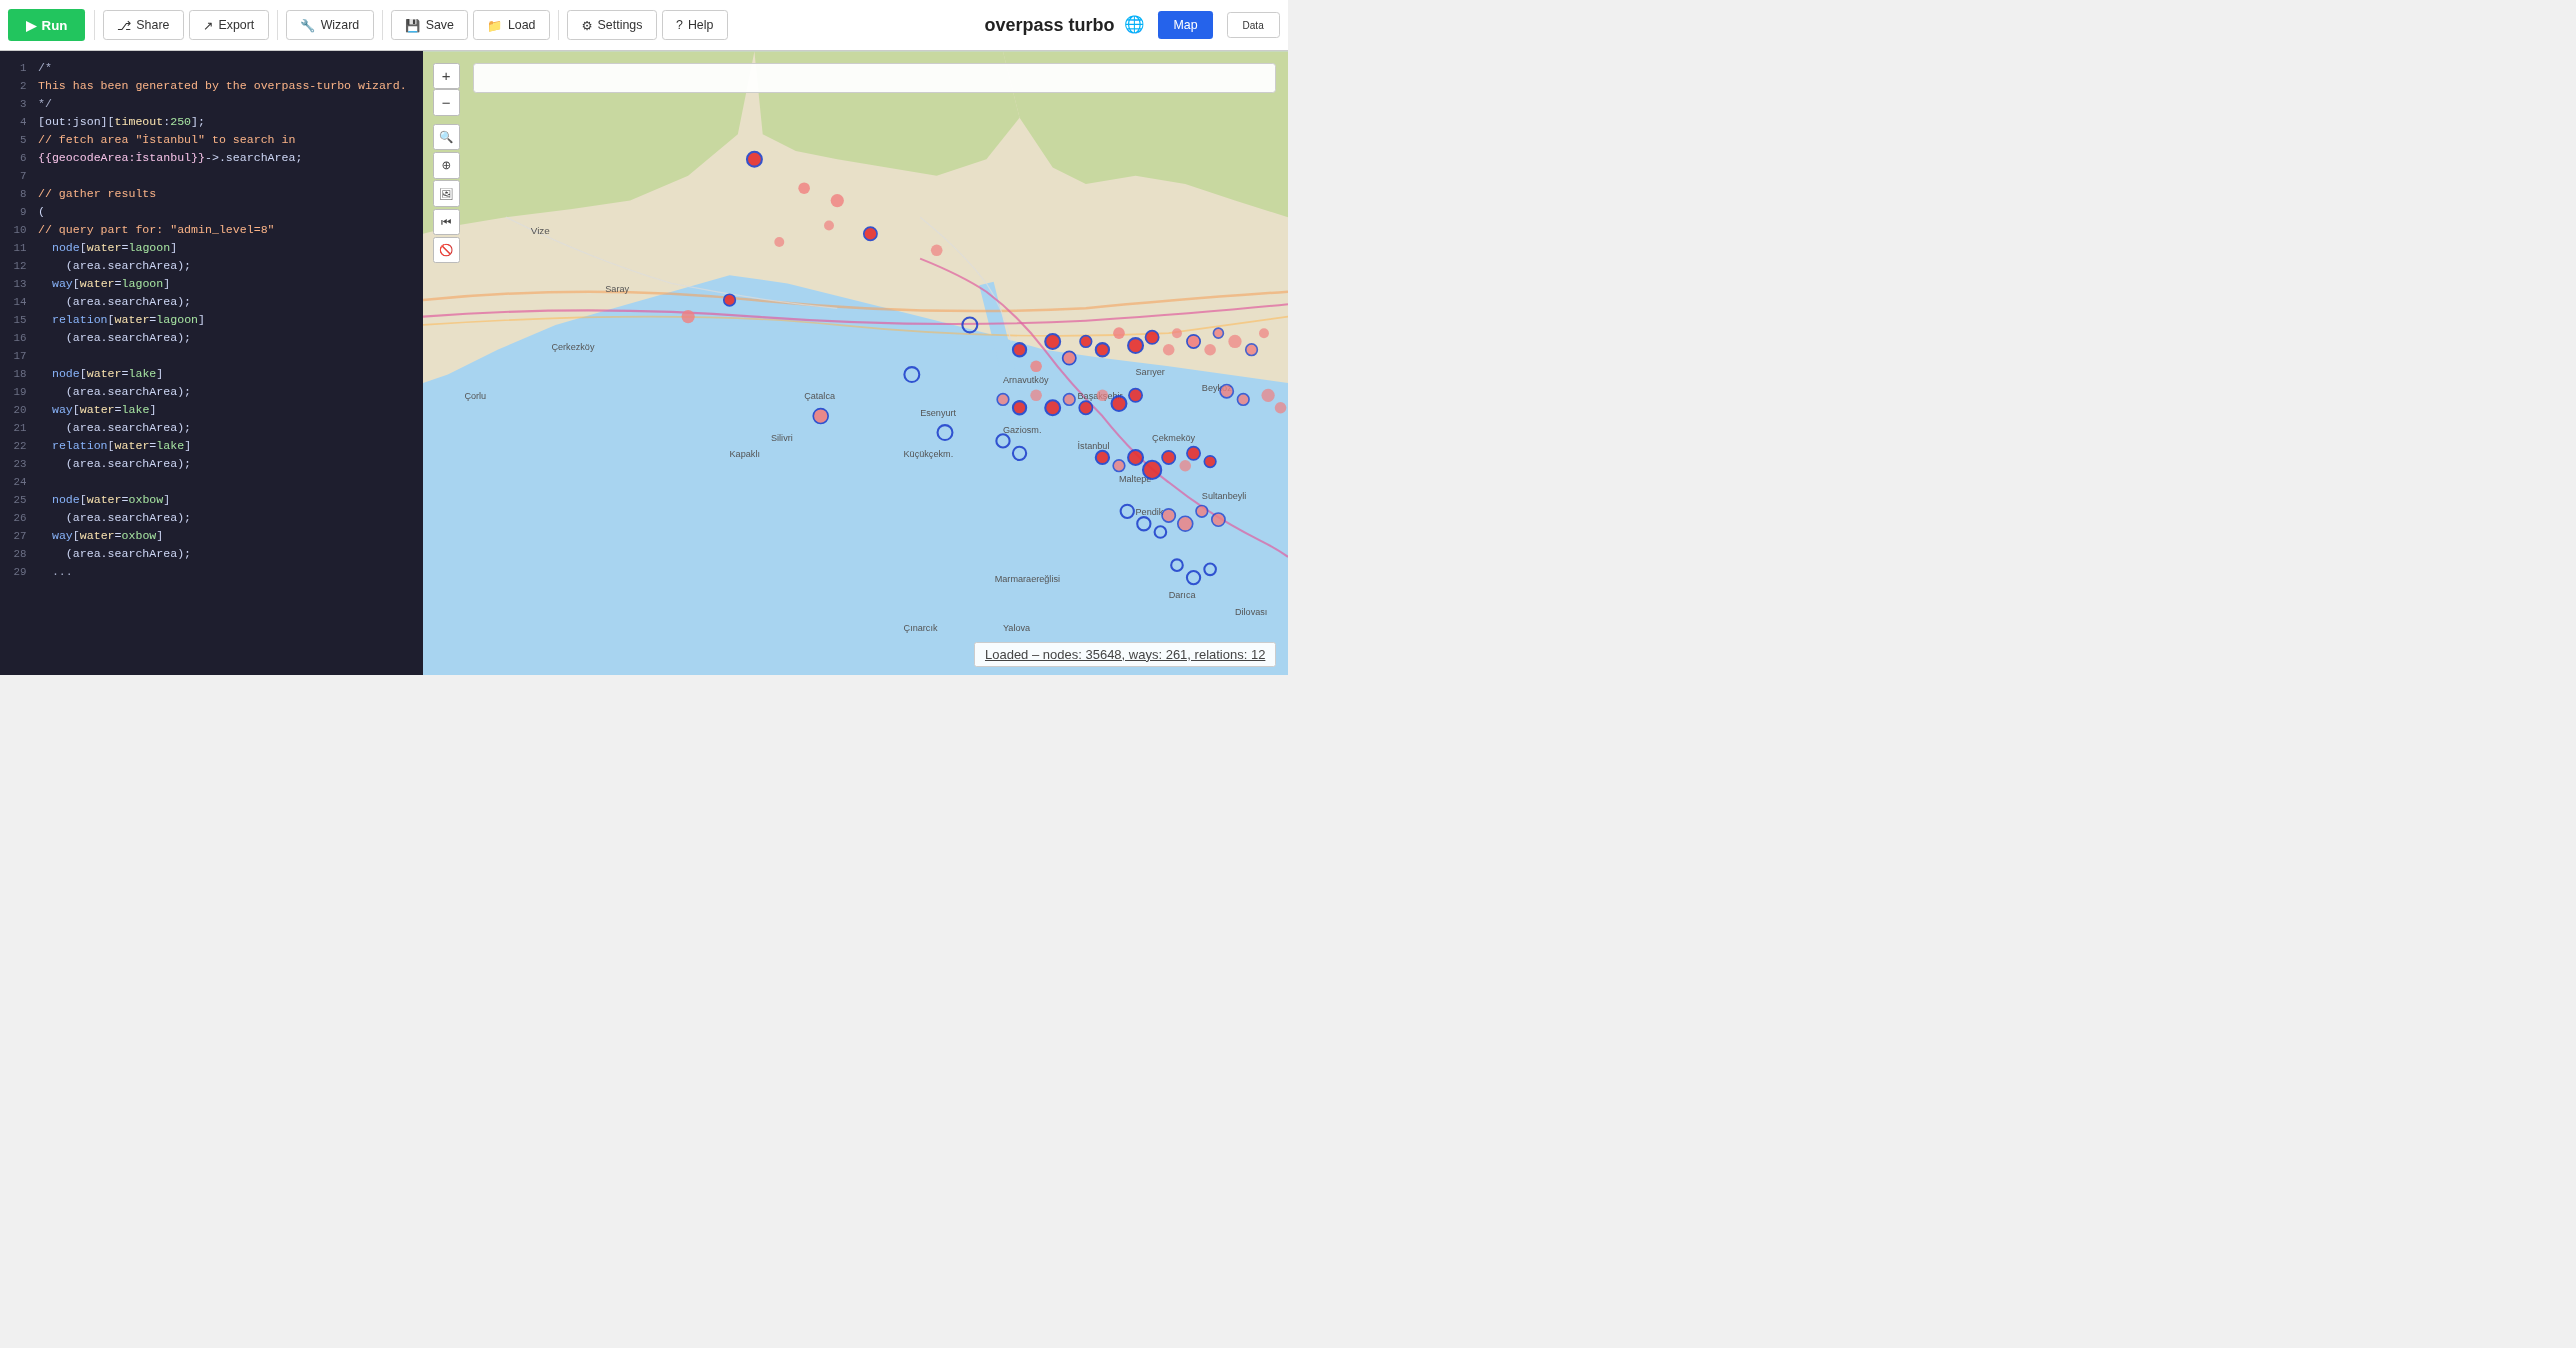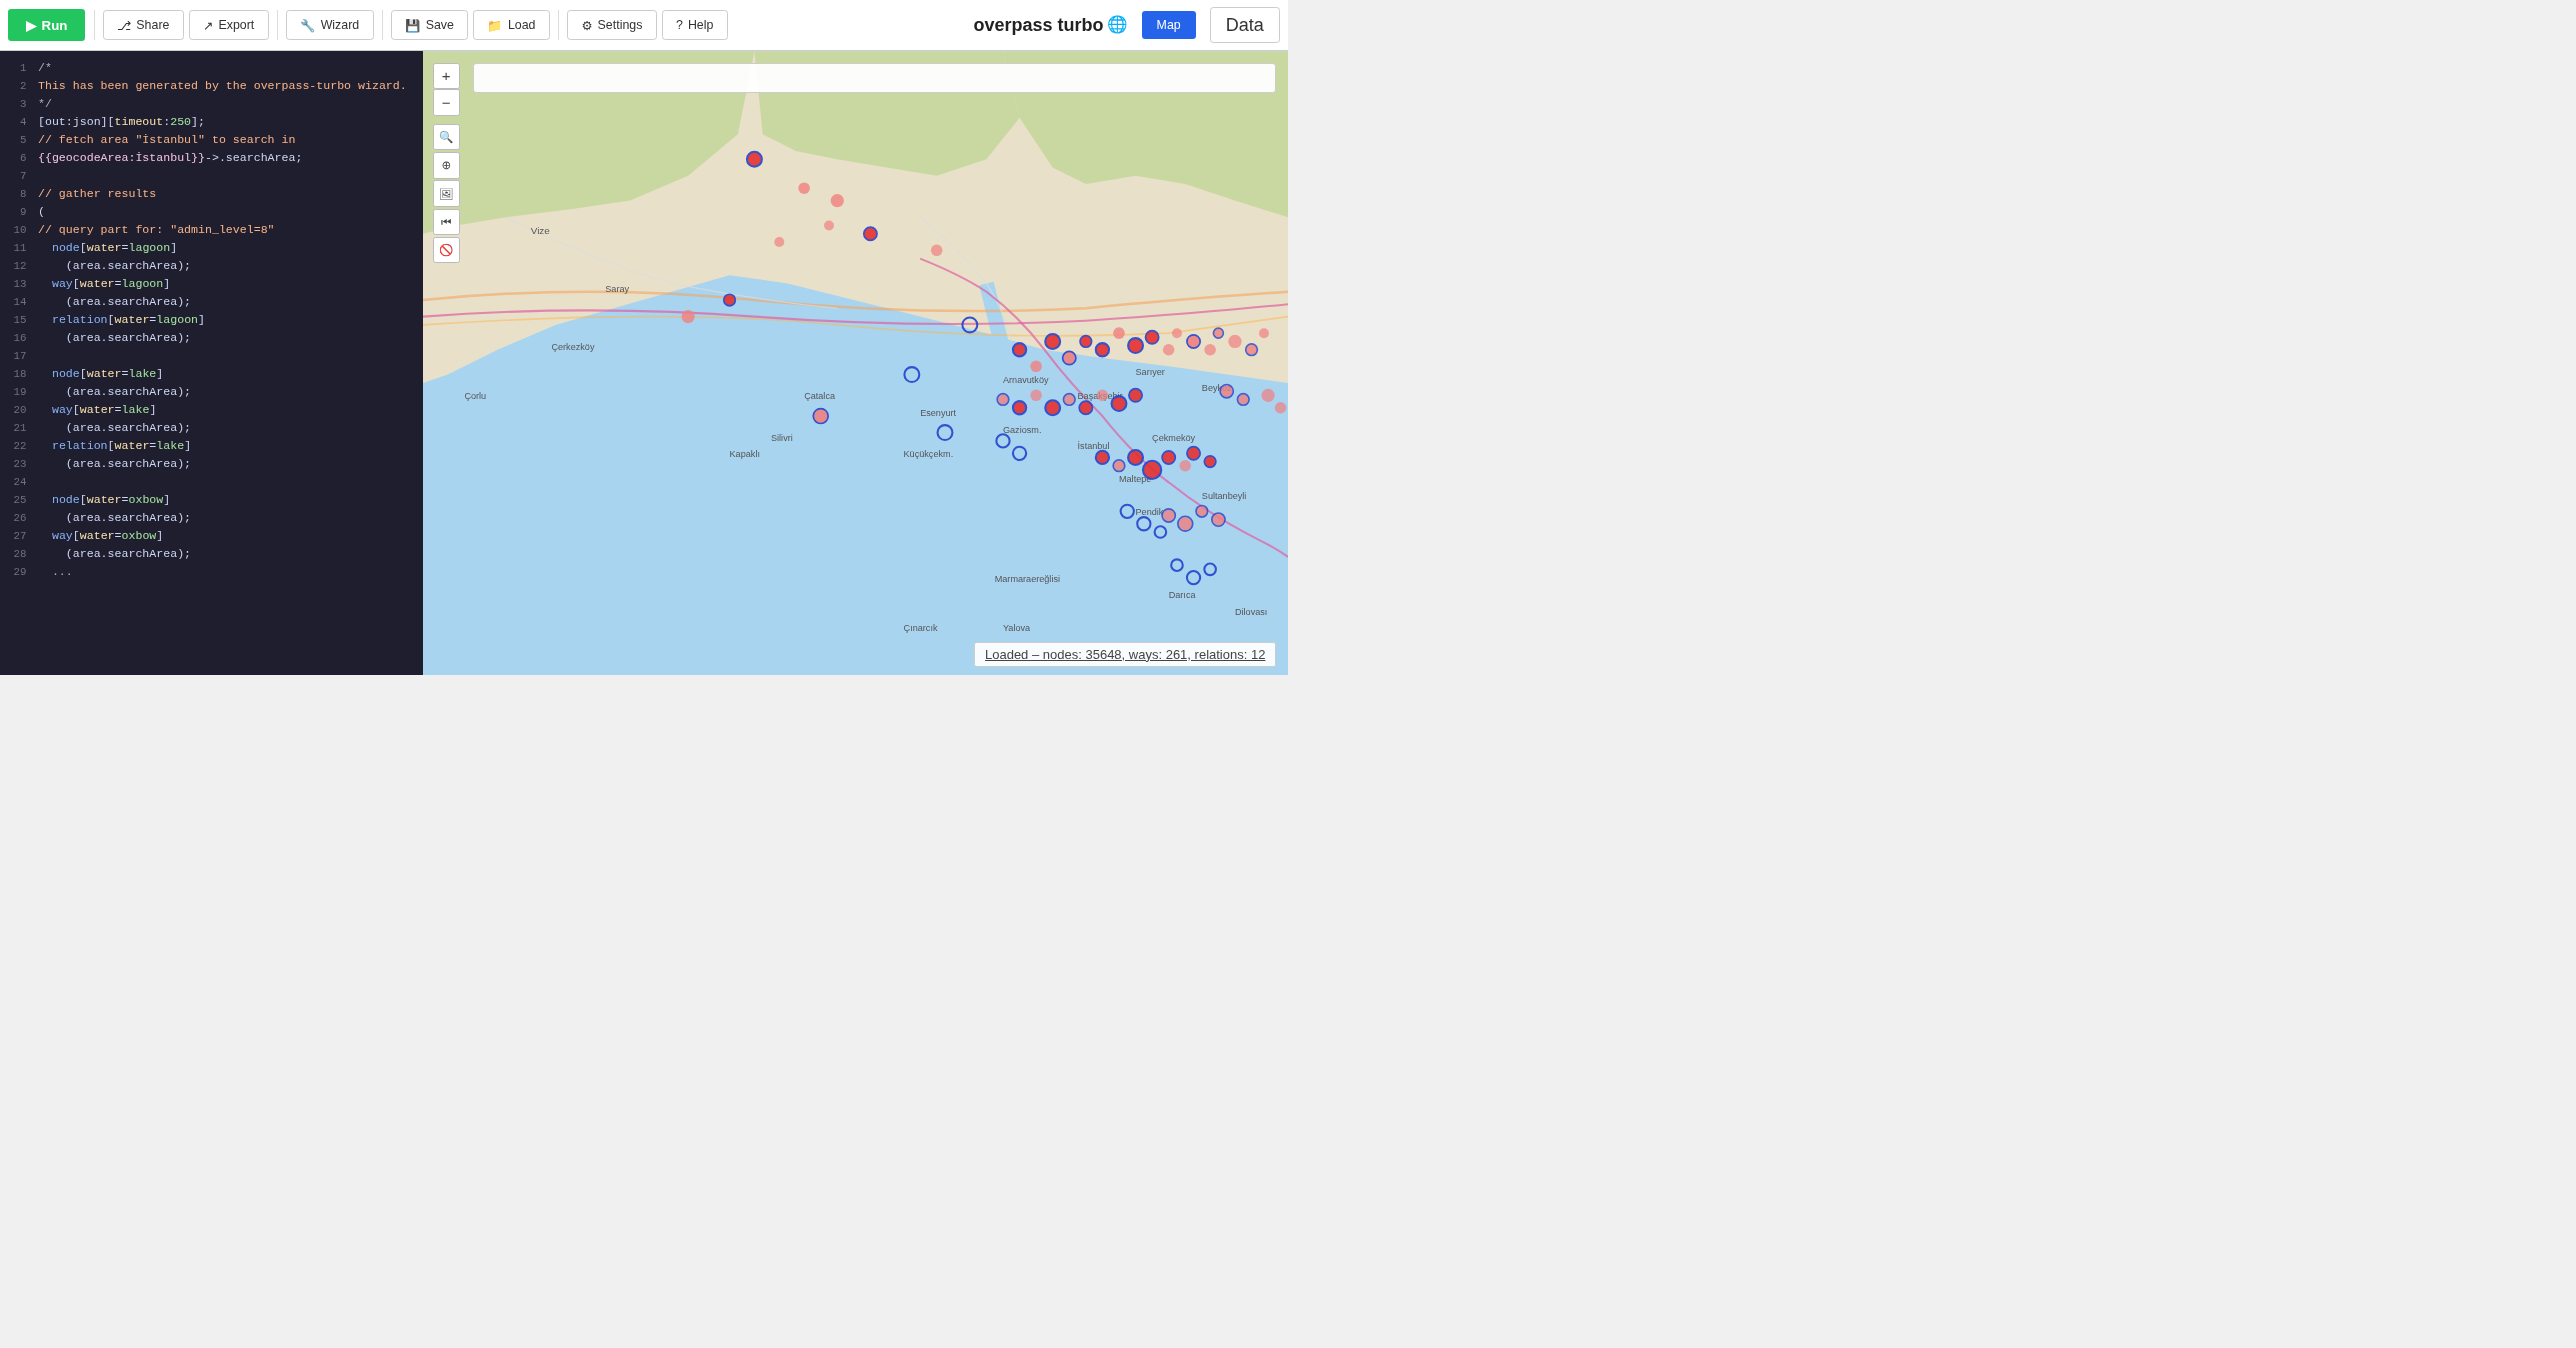--- a/index.html
+++ b/index.html
@@ -39,31 +39,31 @@
       background: #2563eb;
       color: #fff;
       border: none;
       font-size: 12.4px;
       padding: 6.6px 15px;
     }
     .btn-data {
       background: #fff;
       color: #333;
       border: 0.8px solid #ccc;
-      font-size: 18px;
+      font-size: 10px;
       padding: 6.6px 15px;
     }
     .toolbar-title {
       margin-left: auto;
       font-size: 18px;
       font-weight: bold;
       color: #222;
       display: flex;
       align-items: center;
-      gap: 4px;
+      gap: 10px;
     }
     .toolbar-right {
       display: flex;
       align-items: center;
       gap: 14px;
       margin-left: 8.3px;
     }
     .sep { width: 0.8px; height: 30px; background: #ddd; margin: 0 3.3px; }
 
     

